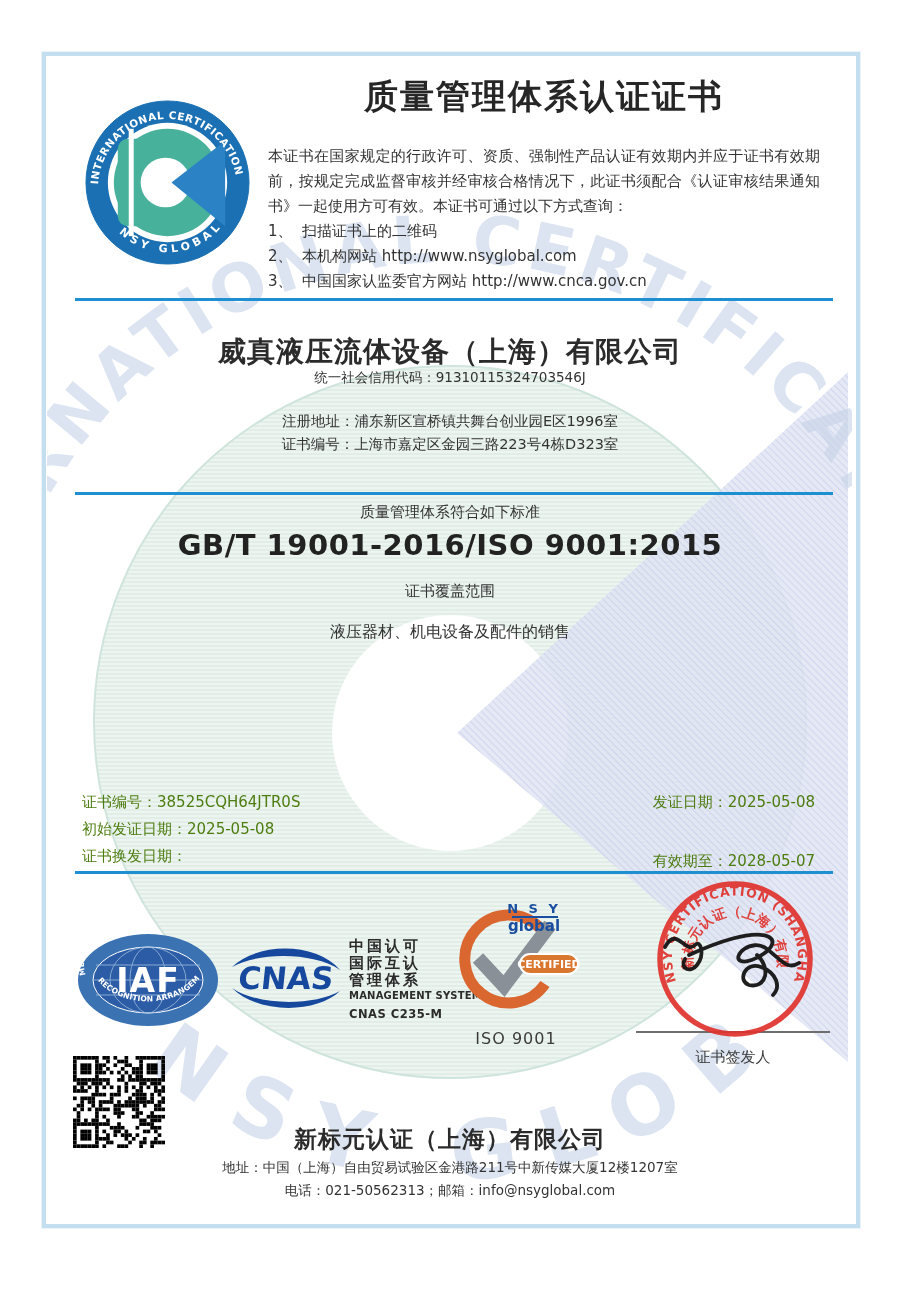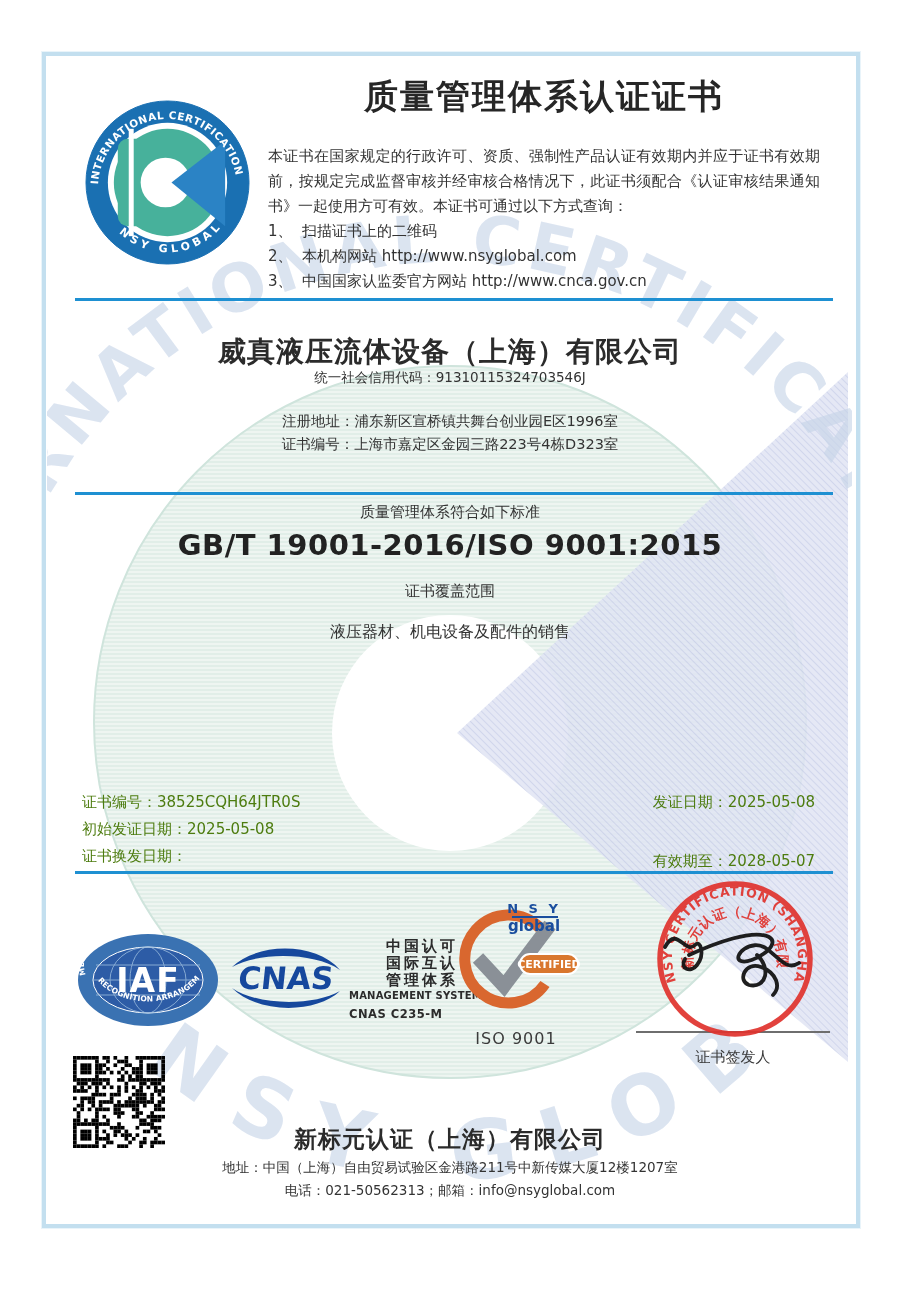--- a/index.html
+++ b/index.html
@@ -16,21 +16,21 @@
   .qlist{font-size:15px;line-height:25px;color:#333;}
   .qlist .num{display:inline-block;width:34px;}
   .certify{font-size:15px;color:#333;}
   .company{font-size:28px;font-weight:600;color:#2b2b2b;letter-spacing:1px;}
   .credit{font-size:13.5px;color:#333;}
   .addr{font-size:14.5px;line-height:23px;color:#333;}
   .stdlabel{font-size:15px;color:#333;}
   .standard{font-size:29px;font-weight:bold;color:#222;letter-spacing:0.5px;}
   .scope{font-size:16px;color:#333;}
   .detail{font-size:15px;color:#4d7c0f;}
-  .cnas-cn{font-size:15px;font-weight:bold;color:#2b2b2b;letter-spacing:3px;line-height:17px;margin-left:37px;}
+  .cnas-cn{font-size:15px;font-weight:bold;color:#2b2b2b;letter-spacing:3px;line-height:17px;}
   .cnas-en{font-size:10px;font-weight:bold;color:#2b2b2b;letter-spacing:0.2px;margin-top:1px;}
   .cnas-code{font-size:11.5px;font-weight:bold;color:#2b2b2b;margin-top:6px;letter-spacing:0.5px;}
   .iso{font-size:16px;color:#3b3b3b;text-align:center;letter-spacing:1px;}
   .sigline{position:absolute;height:2px;background:#6e6e6e;z-index:2;}
   .signer{font-size:15px;color:#3a3a3a;text-align:center;}
   .issuer-name{font-size:23px;font-weight:600;color:#2b2b2b;text-align:center;letter-spacing:1px;}
   .issuer-sub{font-size:13.5px;color:#333;text-align:center;}
   .stamp-layer{z-index:4;}
 </style>
 </head>

